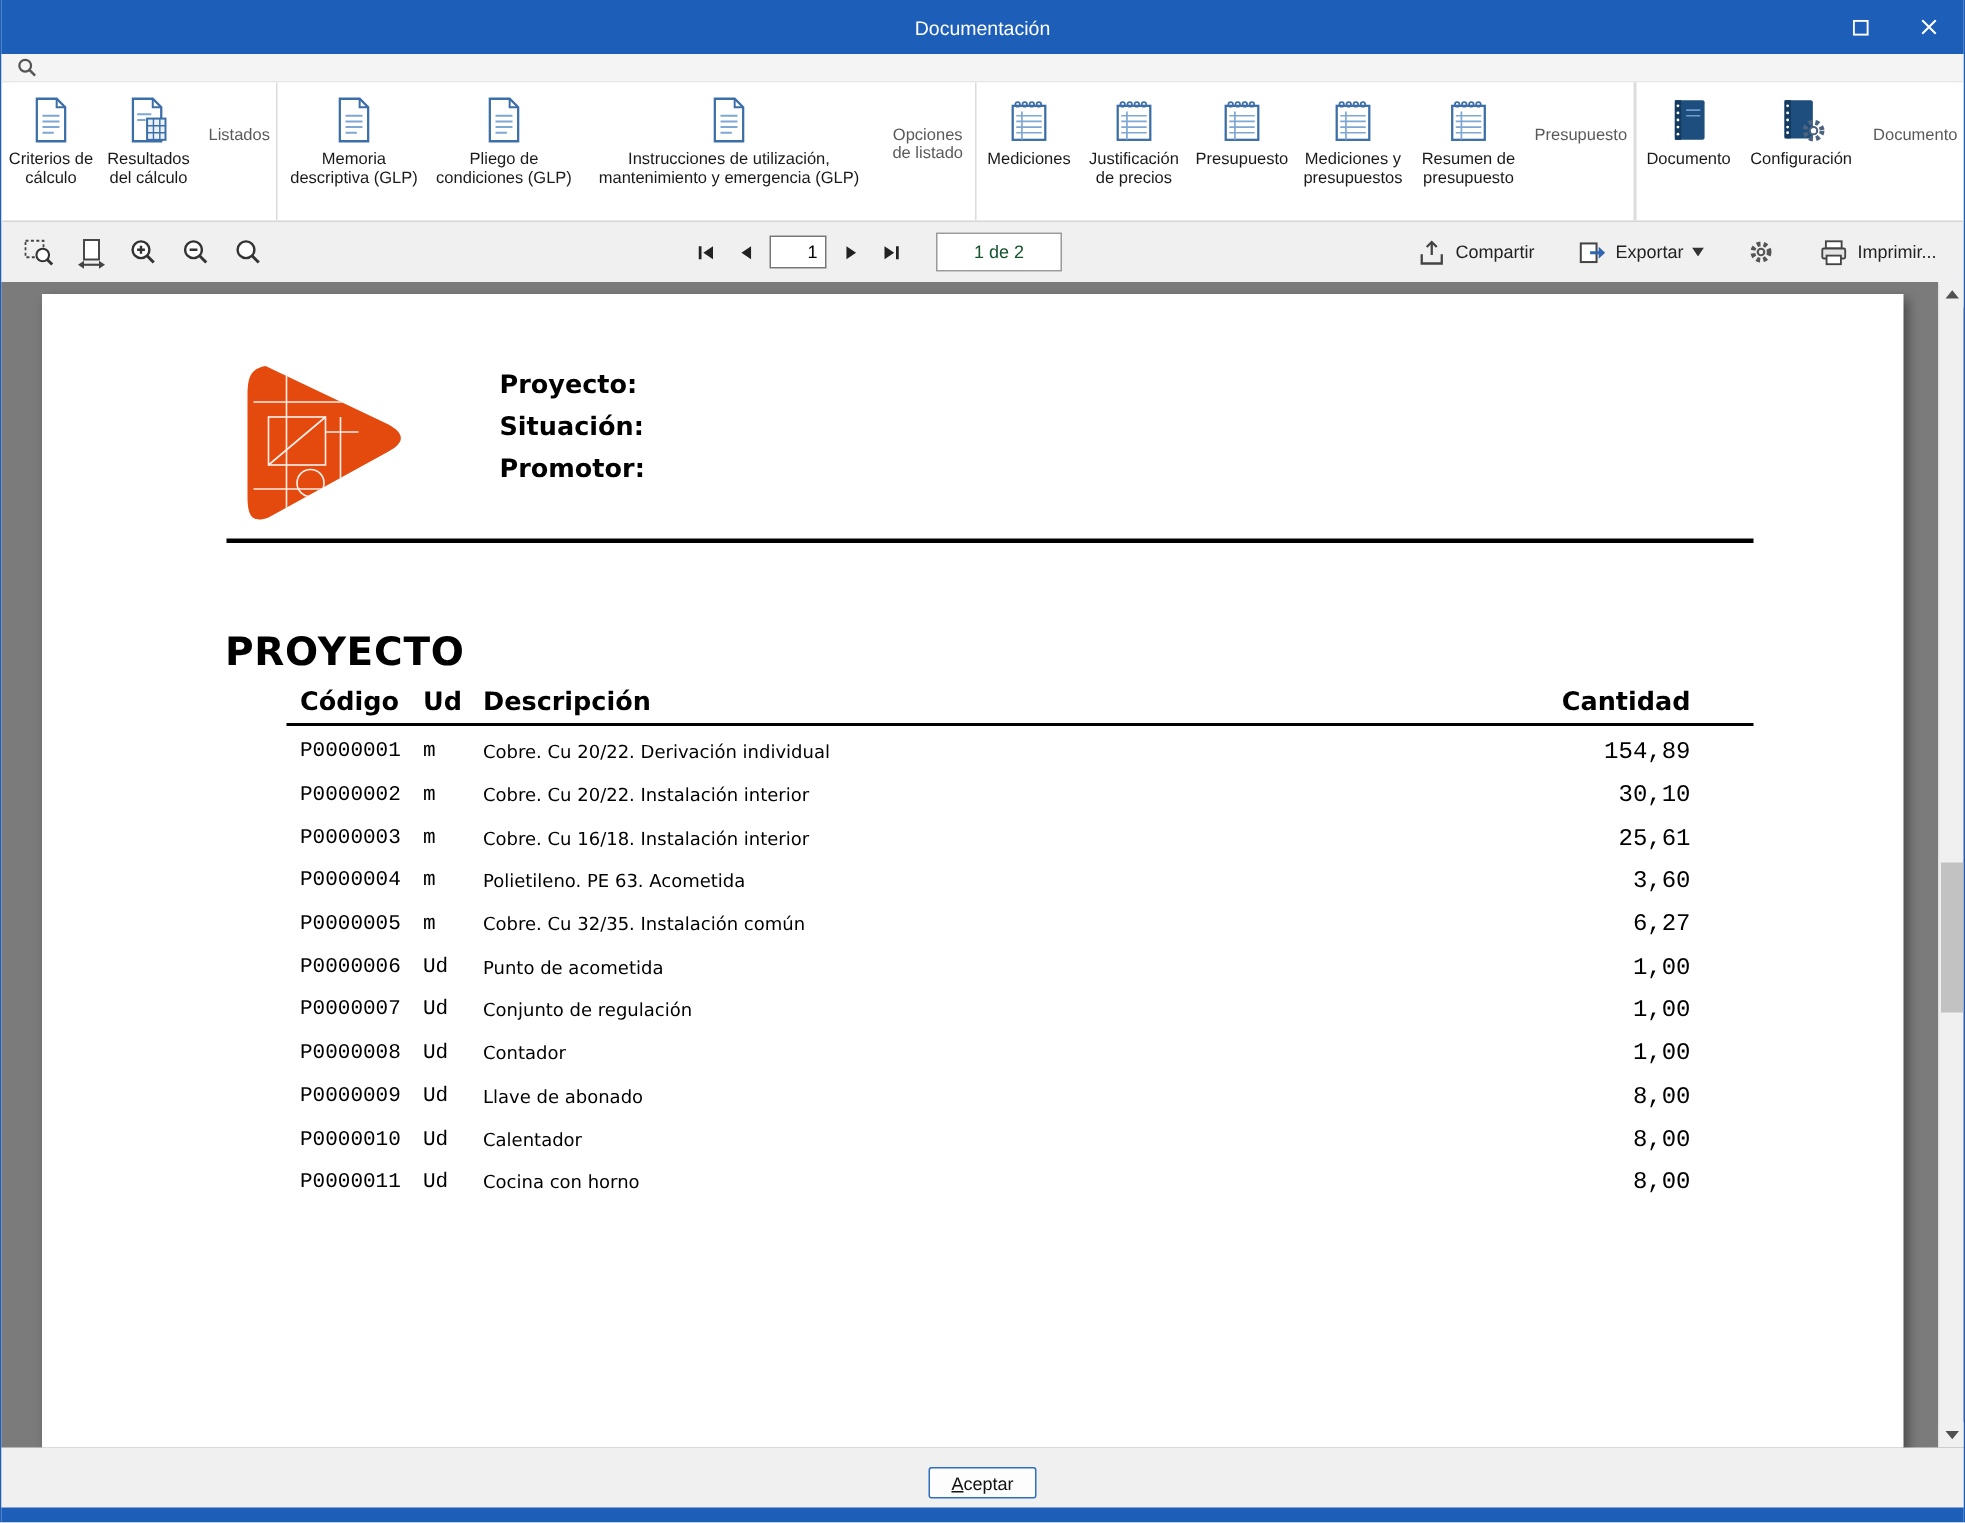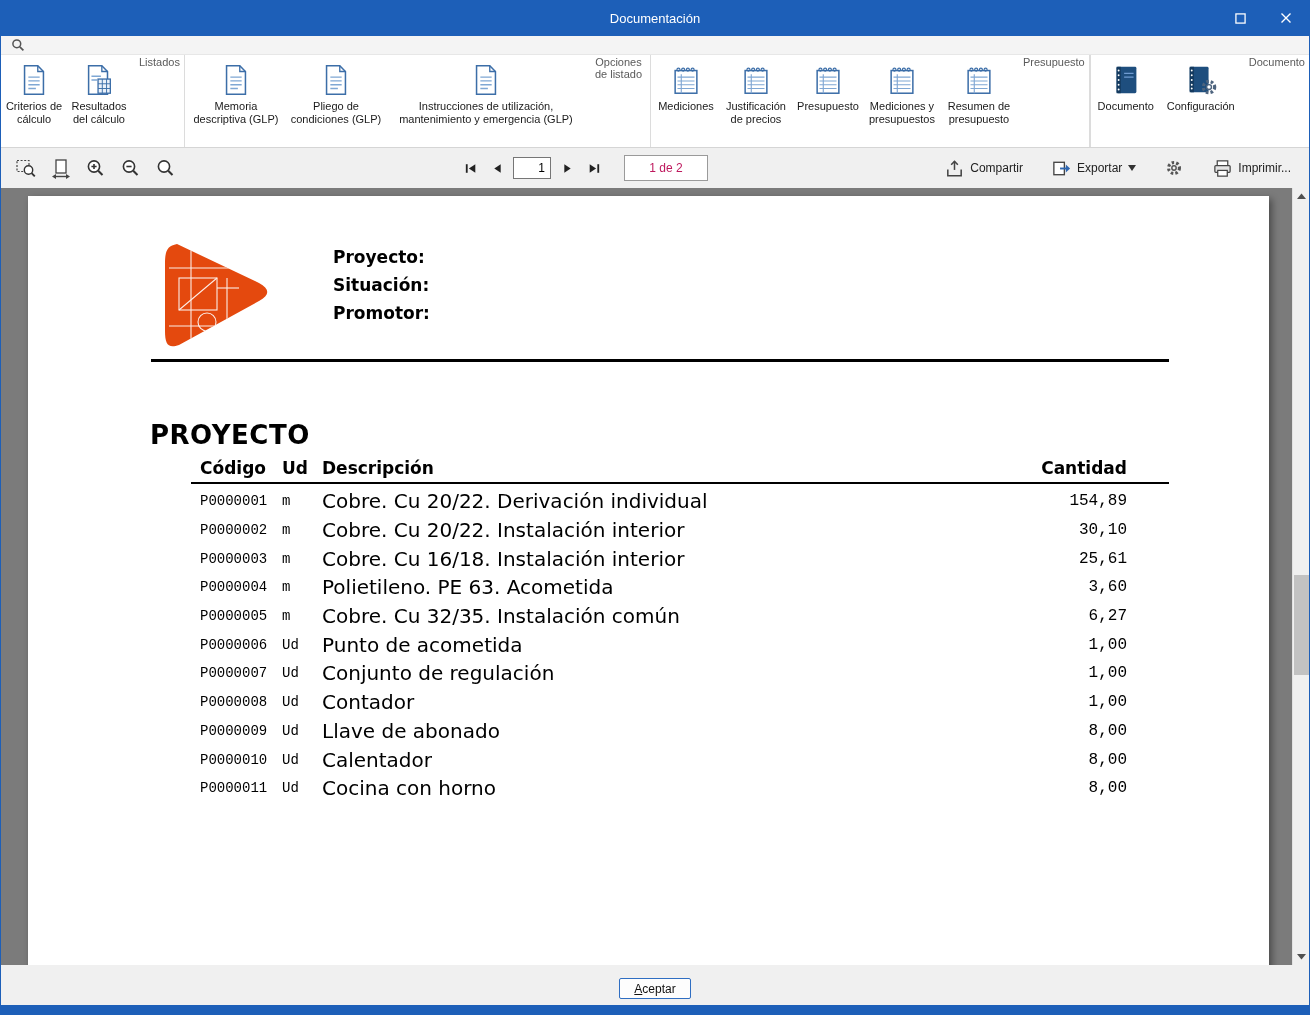--- a/index.html
+++ b/index.html
@@ -16,49 +16,49 @@
   
   .searchrow { height:19px; background:#f4f4f4; border-bottom:1px solid #e7e7e7; display:flex; align-items:center; padding-left:10px; flex:none; }
 
   
   .ribbon { height:93px; background:#fff; border-bottom:1px solid #d5d5d5; display:flex; flex:none; }
   .rgroup { display:flex; flex-direction:row; border-right:1px solid #dcdcdc; }
   .rbuttons { flex:1; display:flex; align-items:flex-start; padding:3px 2px 0 2px; }
   .rbtn { display:flex; flex-direction:column; align-items:center; padding-top:2px; cursor:default; }
   .ricon { height:40px; display:flex; align-items:center; justify-content:center; }
   .rlabel { font-size:11px; line-height:12.5px; text-align:center; color:#1a1a1a; }
-  .rgrouplabel { text-align:center; font-size:11px; color:#5a5a5a; padding:1px 4px 4px; }
+  .rgrouplabel { text-align:center; font-size:11px; color:#5a5a5a; padding:1px 4px 4px;margin-top:28px; }
   .rspacer { flex:1; border-right:1px solid #dcdcdc; }
 
   
   .viewbar { height:40px; background:#f0f0f0; position:relative; flex:none; }
   .vb-left { position:absolute; left:14px; top:0; height:40px; display:flex; align-items:center; gap:13px; }
   .vb-center { position:absolute; left:458px; top:0; height:40px; display:flex; align-items:center; gap:5px; }
   .vb-right { position:absolute; right:16px; top:0; height:40px; display:flex; align-items:center; gap:24px; }
   .tbtn { display:flex; align-items:center; gap:5px; font-size:12px; color:#222; cursor:default; padding:3px 2px; }
   .navbtn { width:22px; height:24px; display:flex; align-items:center; justify-content:center; cursor:default; }
   .pageinput { width:38px; height:22px; border:1px solid #767676; background:#fff; font-size:12px; text-align:right; padding-right:5px; font-family:"Liberation Sans", sans-serif; }
-  .pageind { width:84px; height:26px; margin-left:14px; border:1px solid #9a9a9a; background:#fff; display:flex; align-items:center; justify-content:center; font-size:12px; color:#be185d; }
+  .pageind { width:84px; height:26px; margin-left:14px; border:1px solid #9a9a9a; background:#fff; display:flex; align-items:center; justify-content:center; font-size:12px; color:#14532d; }
   .caret { font-size:8px; color:#333; margin-left:1px; }
 
   
   .preview { height:777px; background:#7b7b7b; position:relative; flex:none; overflow:hidden; }
   .page { position:absolute; left:27px; top:8px; width:1241px; height:793px; background:#fff; box-shadow:3px 3px 7px rgba(0,0,0,.4); font-family:"DejaVu Sans", sans-serif; color:#000; }
   .doc-labels { position:absolute; left:305px; top:47px; font-weight:bold; font-size:17px; line-height:28px; }
   .logo { position:absolute; left:133px; top:44px; }
   .rule { position:absolute; left:123px; top:163px; width:1018px; height:3px; background:#000; }
   .doc-heading { position:absolute; left:122px; top:224px; font-size:26px; font-weight:bold; letter-spacing:.5px; }
   .doc-table { position:absolute; left:163px; top:258px; width:978px; }
   .t-head, .t-row { display:grid; grid-template-columns:82px 40px 1fr 150px; align-items:center; padding:0 42px 0 9px; }
   .t-head { height:30px; border-bottom:2px solid #000; font-weight:bold; font-size:17px; }
   .t-body { padding-top:3px; }
   .t-row { height:28.7px; }
   .c-cod { font-family:"Liberation Mono", monospace; font-size:14px; }
   .c-ud  { font-family:"Liberation Mono", monospace; font-size:14px; }
-  .c-desc{ font-size:20px; }
+  .c-desc{ font-size:12px; }
   .c-cant{ font-family:"Liberation Mono", monospace; font-size:16px; text-align:right; }
   .h-cant{ text-align:right; }
 
   
   .vscroll { position:absolute; right:0; top:0; width:17px; height:777px; background:#f0f0f0; border-left:1px solid #e2e2e2; }
   .sbtn { position:absolute; left:0; width:17px; height:17px; display:flex; align-items:center; justify-content:center; background:#f0f0f0; }
   .sbtn.up { top:0; } .sbtn.down { bottom:0; }
   .sthumb { position:absolute; left:1px; width:15px; top:387px; height:100px; background:#c2c2c2; }
 
   

